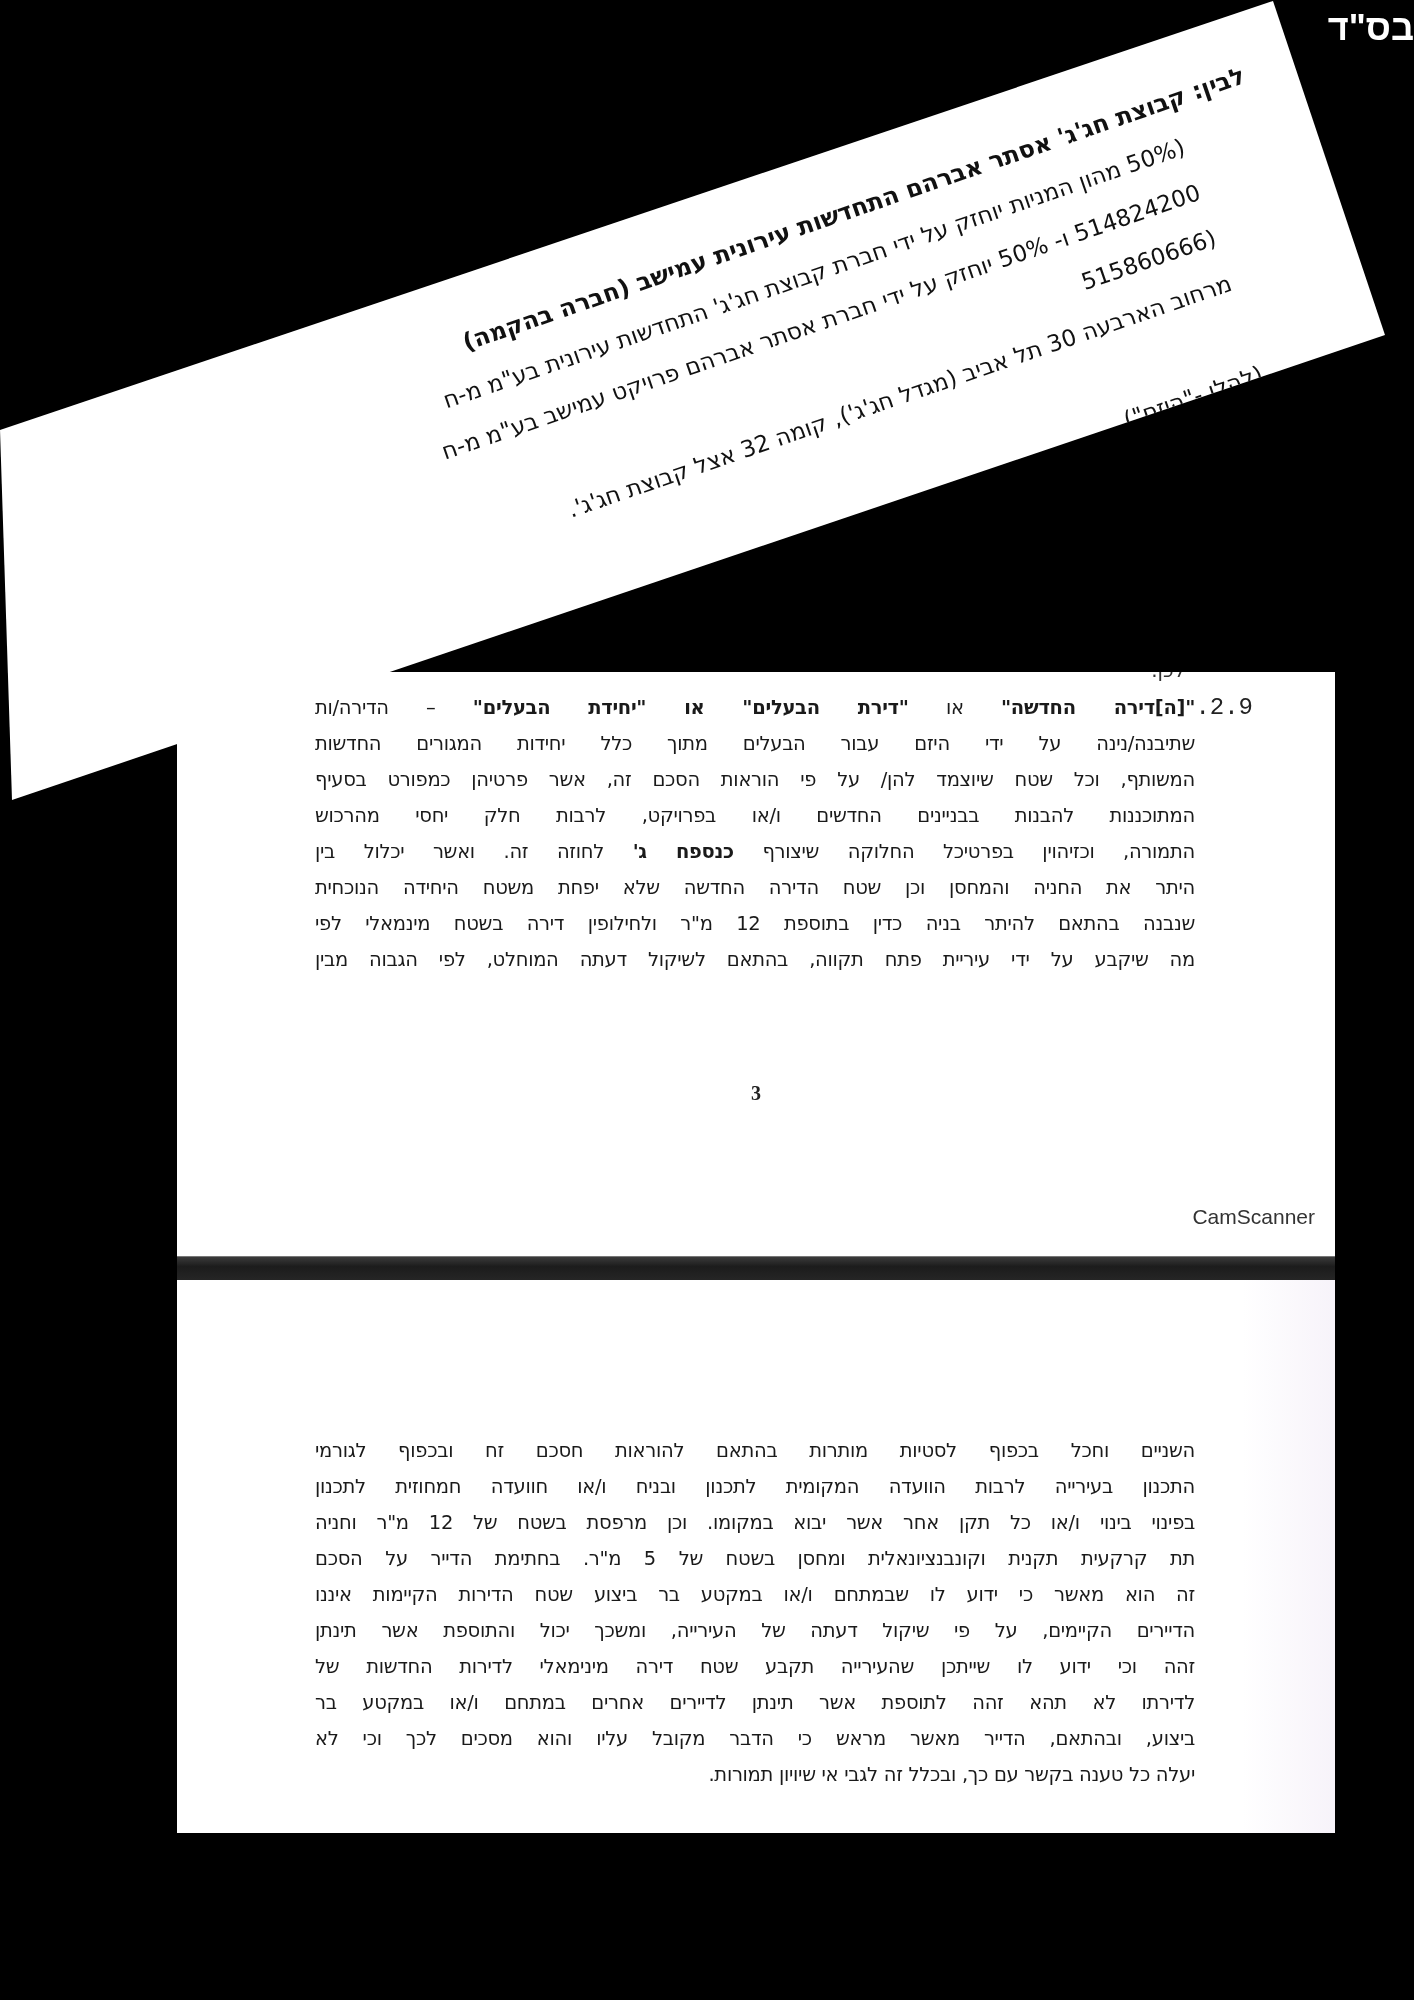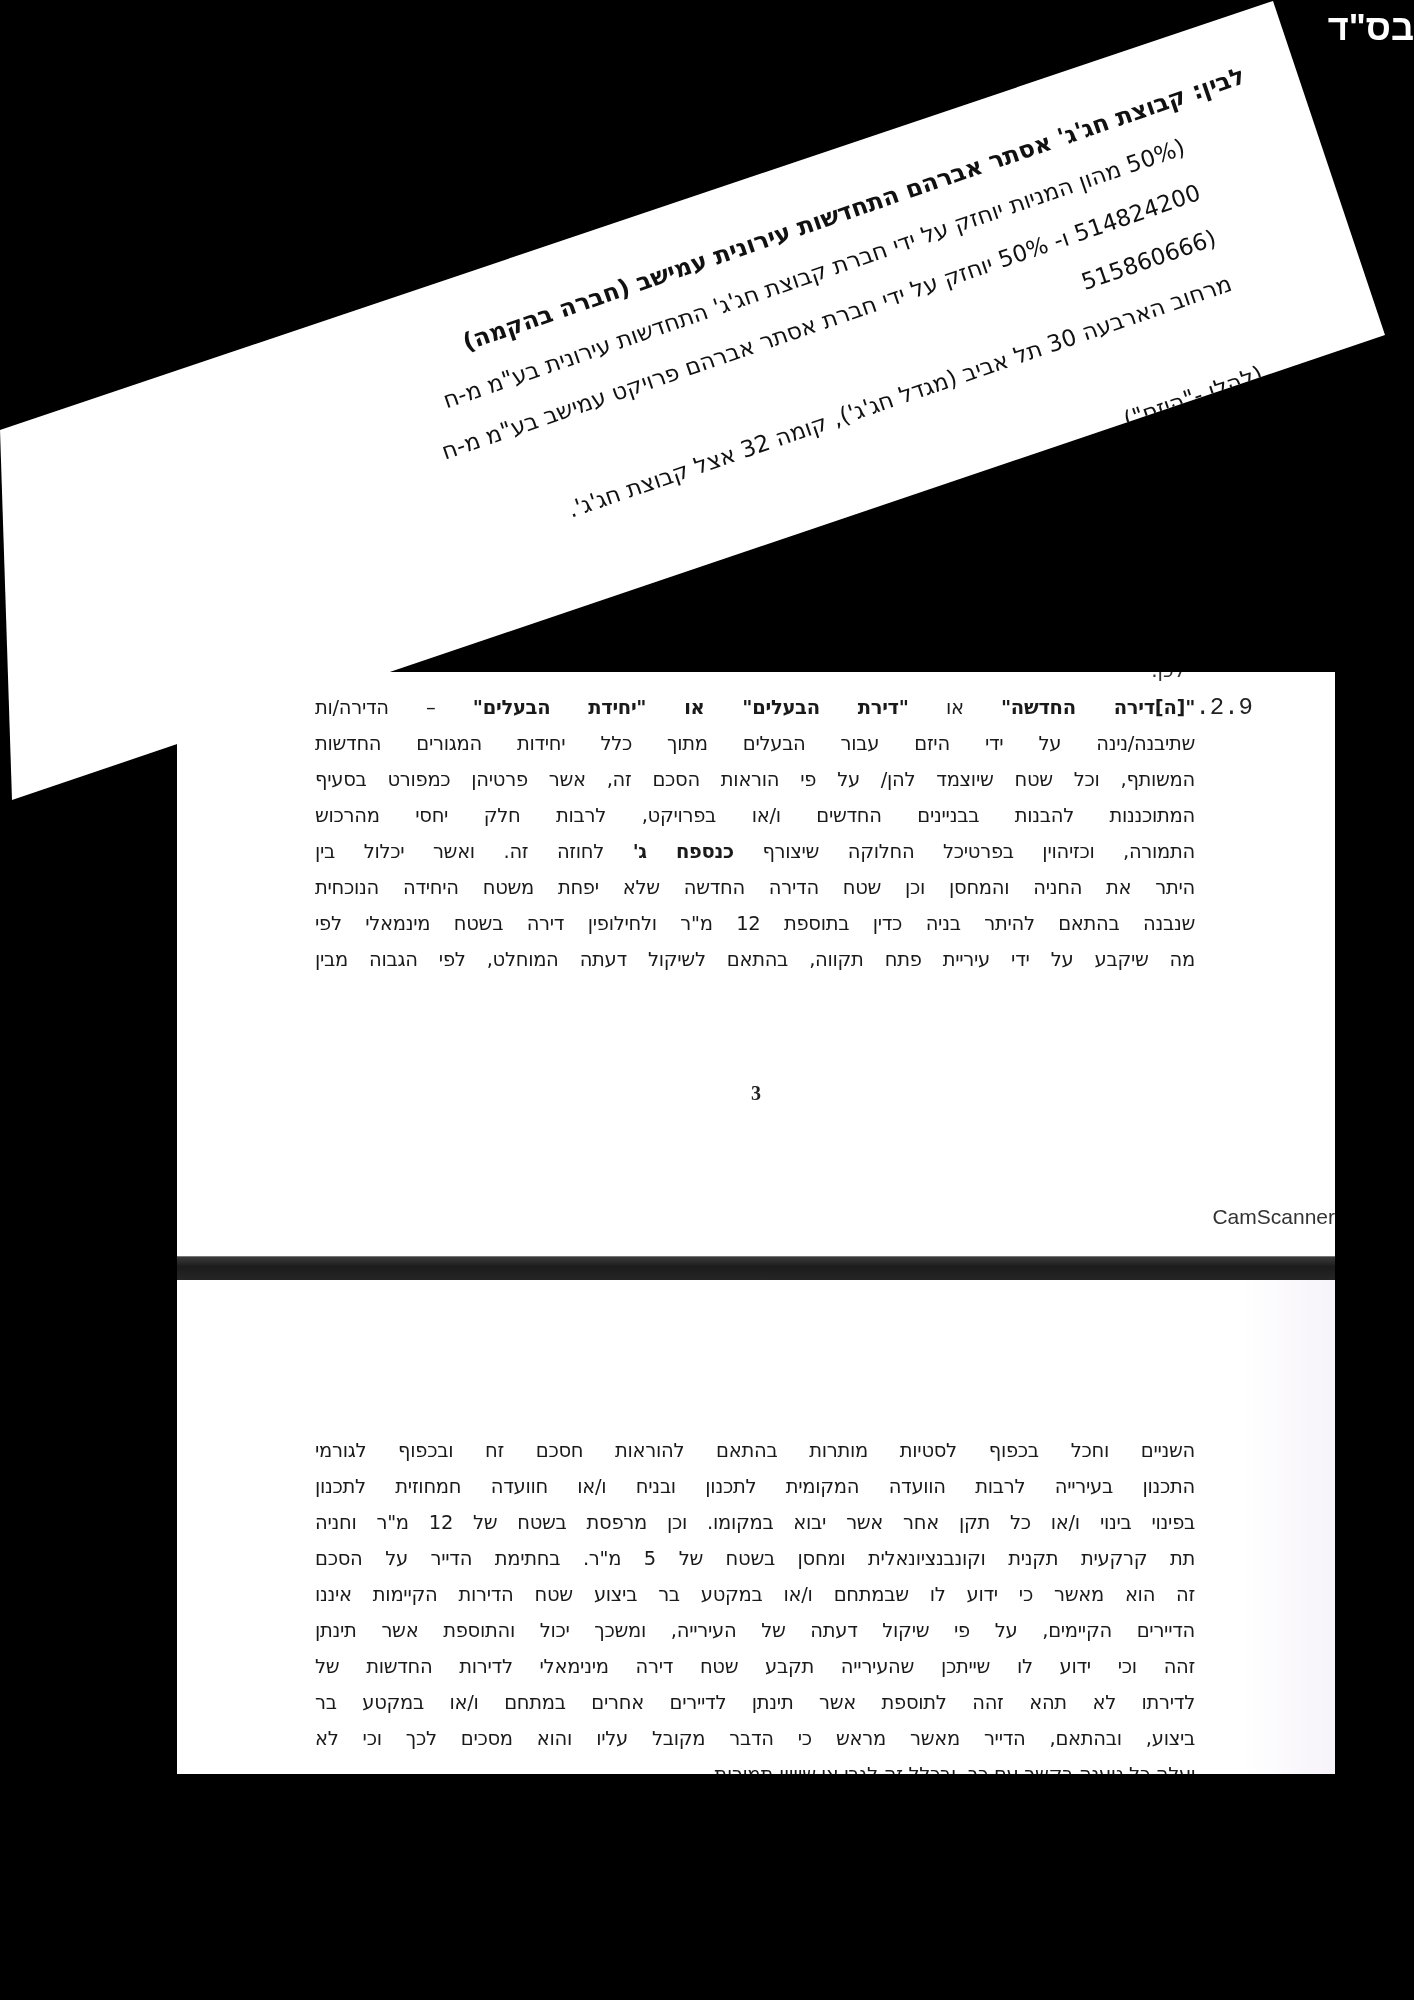--- a/index.html
+++ b/index.html
@@ -31,42 +31,42 @@
   .sline { white-space: nowrap; height: 48px; line-height: 48px; }
   .sline.bold { font-weight: bold; font-size: 24px; }
   .sline.indent1 { padding-right: 80px; }
   
   .page {
     position: absolute; left: 177px; width: 1158px; background: #fff; overflow: hidden;
   }
   .page1 { top: 672px; height: 584px; }
   .separator { position: absolute; left: 177px; width: 1158px; top: 1256px; height: 24px;
     background: linear-gradient(#3a3a3a, #1c1c1c 40%, #262626); border-top: 1px solid #777; border-bottom: 1px solid #777; }
-  .page2 { top: 1280px; height: 494px; background: linear-gradient(90deg, #fff 0%, #fff 92%, #f7f3fa 100%); }
+  .page2 { top: 1280px; height: 553px; background: linear-gradient(90deg, #fff 0%, #fff 92%, #f7f3fa 100%); }
   .prev-end {
     position: absolute; right: 150px; top: -14px; font-size: 20px; color: #333; direction: rtl;
   }
   .clause-num {
     position: absolute; right: 82px; top: 22px; font-family: Liberation Mono, monospace; font-size: 24px; color: #222;
   }
   .para {
     position: absolute; direction: rtl; text-align: justify; text-align-last: right; color: #1a1a1a;
     font-family: "DejaVu Sans", sans-serif; font-size: 19.5px; letter-spacing: -0.3px;
   }
   .para .ln { display: block; height: 36px; line-height: 36px; white-space: nowrap; text-align-last: justify; }
   .para .ln.last { text-align-last: right; }
   .page1 .para { right: 140px; width: 880px; top: 18px; }
   .page2 .para { right: 140px; width: 880px; top: 153px; }
   .para b { font-weight: bold; }
   .page-number {
     position: absolute; left: 0; right: 0; top: 410px; text-align: center;
     font-family: "Liberation Serif", serif; font-weight: bold; font-size: 20px; color: #222;
   }
   .watermark {
-    position: absolute; right: 0; top: 533px; font-family: "Liberation Sans", sans-serif;
+    position: absolute; right: 20px; top: 533px; font-family: "Liberation Sans", sans-serif;
     font-size: 21px; color: #333;
   }
 </style>
 </head>
 <body>
 
 <div class="bsd">בס"ד</div>
 
 <div class="strip"></div>
 <div class="strip-text">

